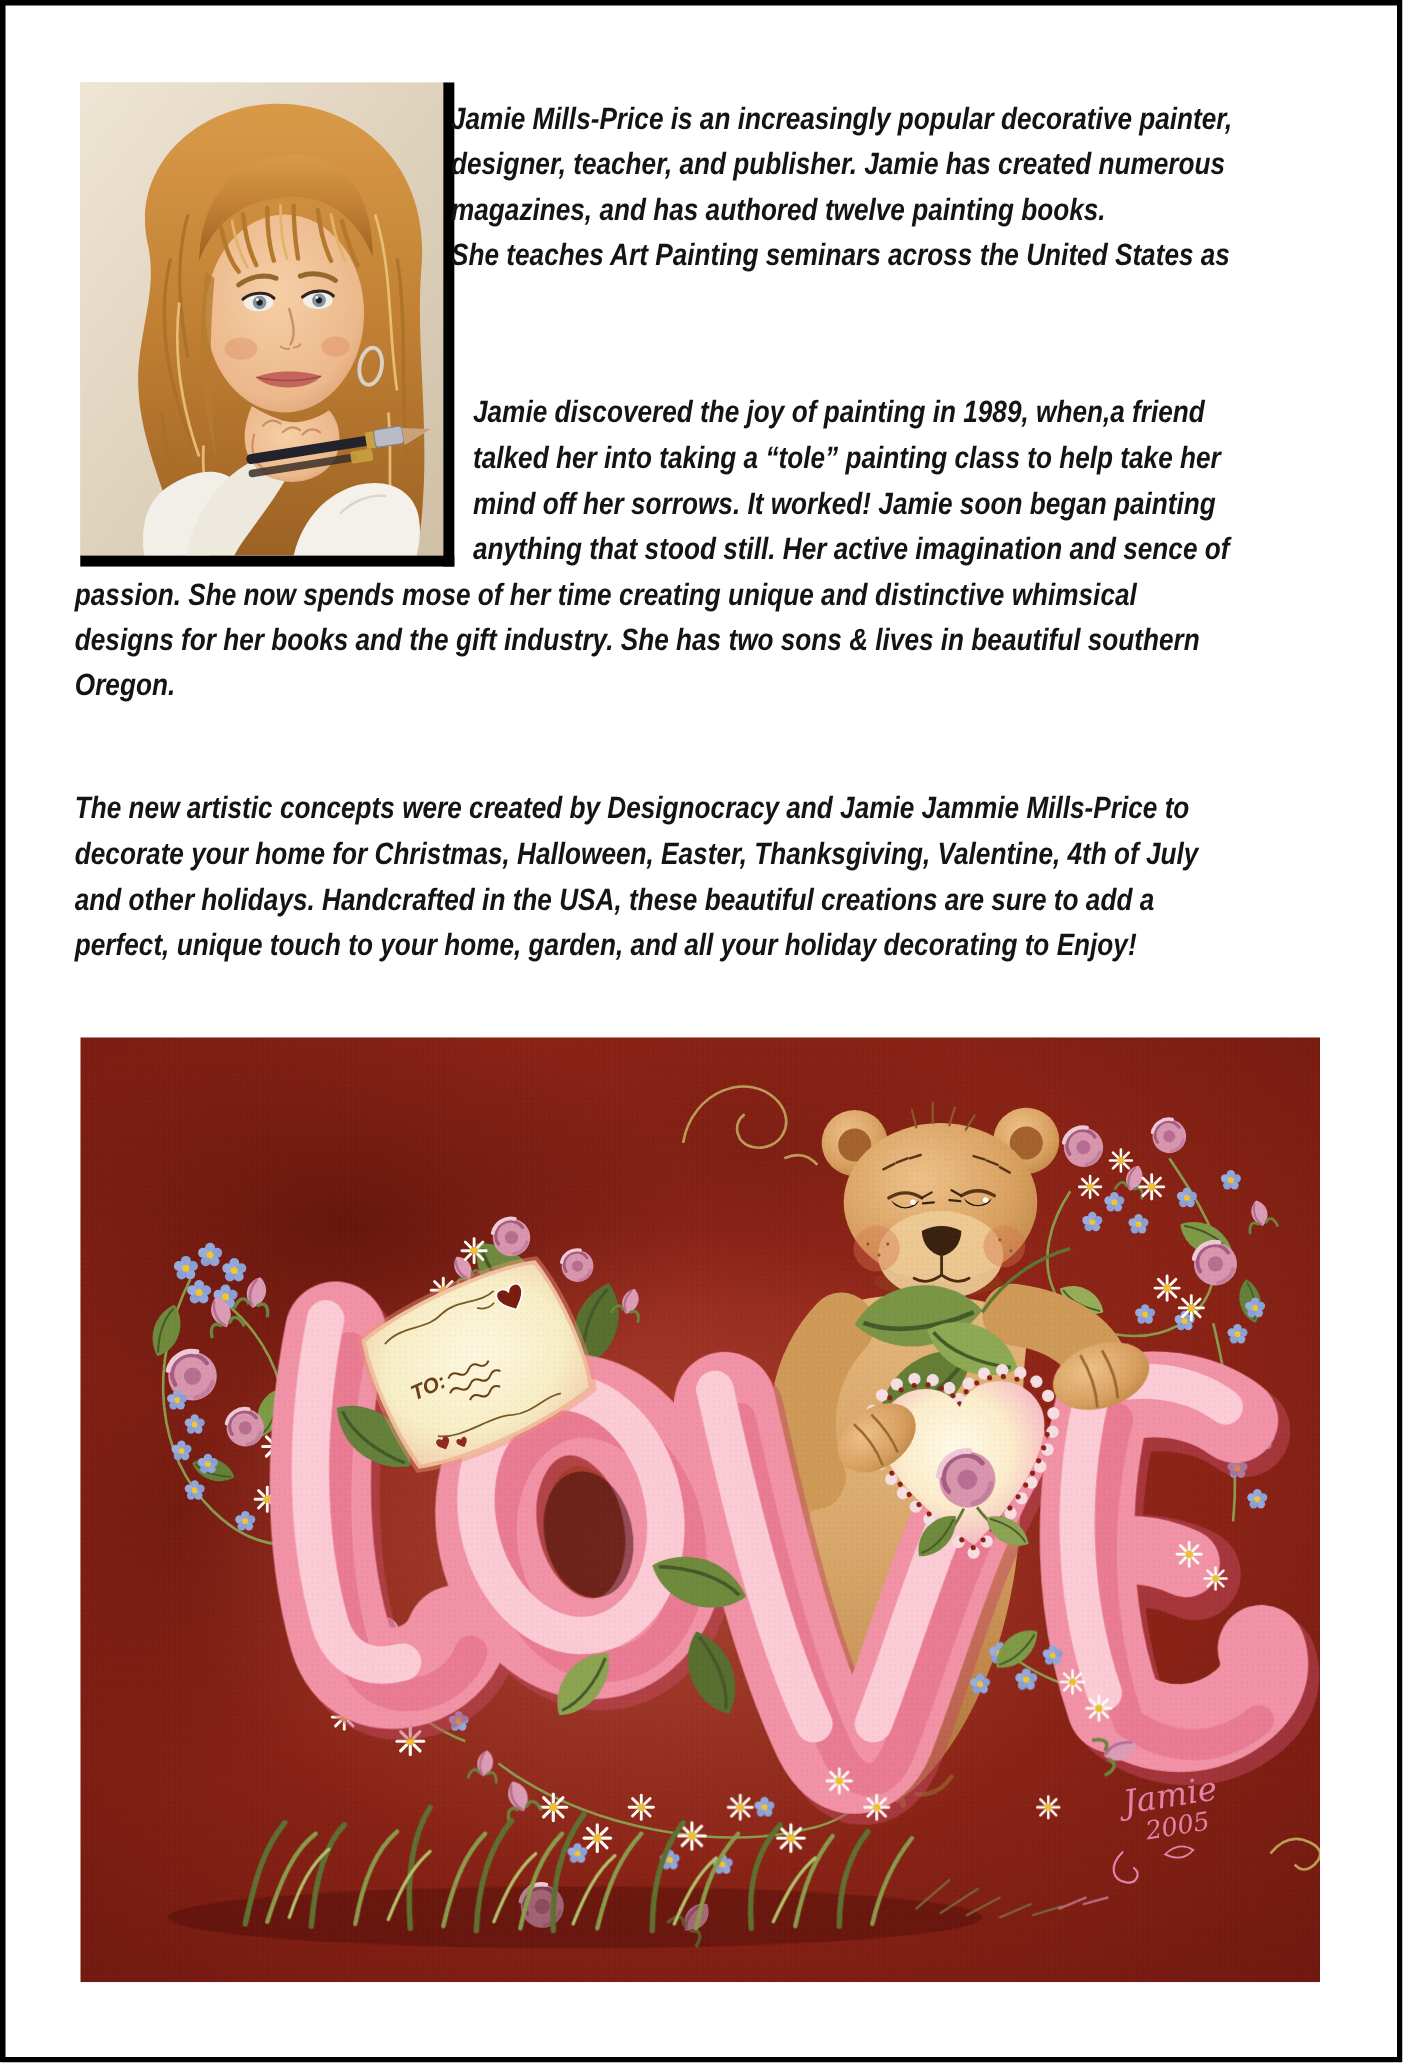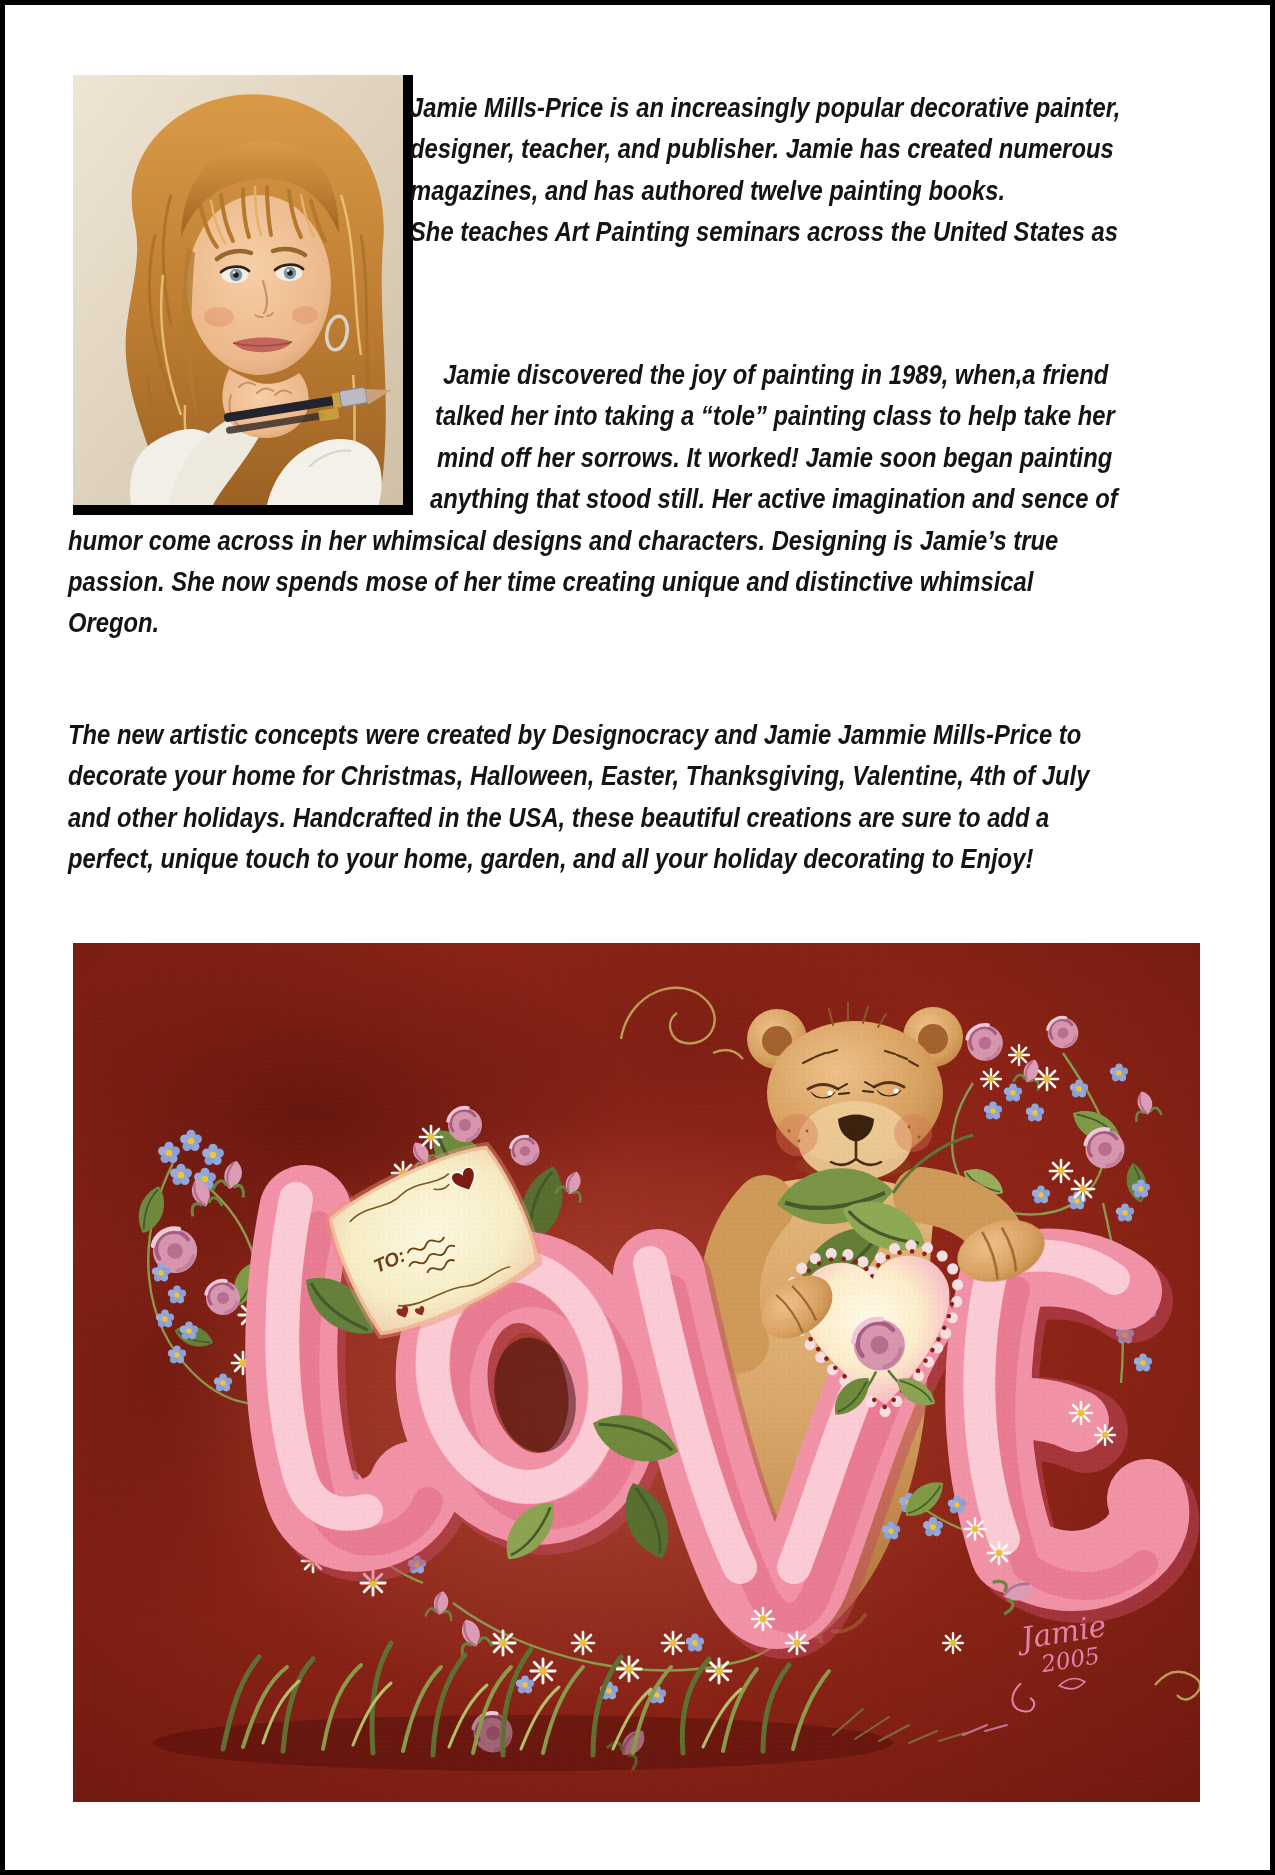--- a/index.html
+++ b/index.html
@@ -5,21 +5,21 @@
   html,body{margin:0;padding:0;background:#fff;}
   .page{position:relative;width:1275px;height:1875px;box-sizing:border-box;
         border:5px solid #000;background:#fff;overflow:hidden;
         font-family:"Liberation Sans",sans-serif;}
   .photo{position:absolute;left:68px;top:70px;width:330px;height:430px;
          border-right:10px solid #000;border-bottom:10px solid #000;background:#ddd2c0;}
   .photo svg{display:block;}
   .para{position:absolute;left:63px;color:#141414;font-weight:bold;font-style:italic;
         font-size:28px;}
   .ln{height:41.4px;line-height:41.4px;white-space:nowrap;}
-  .ln.ind{padding-left:362px;text-align:center;}
+  .ln.ind{padding-left:362px;}
   .t{display:inline-block;white-space:nowrap;transform:scaleX(.85);transform-origin:0 50%;}
   .p1{top:82px;left:405px;}
   .p2{top:349px;}
   .p3{top:709px;}
   .painting{position:absolute;left:68px;top:938px;width:1127px;height:859px;}
   .painting svg{display:block;}
 </style>
 </head>
 <body>
 
@@ -136,22 +136,22 @@
     <div class="ln"><span class="t">designer, teacher, and publisher. Jamie has created numerous</span></div>
     <div class="ln"><span class="t">magazines, and has authored twelve painting books.</span></div>
     <div class="ln"><span class="t">She teaches Art Painting seminars across the United States as</span></div>
   </div>
 
   <div class="para p2">
     <div class="ln ind"><span class="t">Jamie discovered the joy of painting in 1989, when,a friend</span></div>
     <div class="ln ind"><span class="t">talked her into taking a “tole” painting class to help take her</span></div>
     <div class="ln ind"><span class="t">mind off her sorrows. It worked! Jamie soon began painting</span></div>
     <div class="ln ind"><span class="t">anything that stood still. Her active imagination and sence of</span></div>
-    <div class="ln"><span class="t">humor come across in her whimsical designs and characters. Designing is Jamie’s true</span></div>
     <div class="ln"><span class="t">passion. She now spends mose of her time creating unique and distinctive whimsical</span></div>
+    <div class="ln"><span class="t">designs for her books and the gift industry. She has two sons &amp; lives in beautiful southern</span></div>
     <div class="ln"><span class="t">Oregon.</span></div>
   </div>
 
   <div class="para p3">
     <div class="ln"><span class="t">The new artistic concepts were created by Designocracy and Jamie Jammie Mills-Price to</span></div>
     <div class="ln"><span class="t">decorate your home for Christmas, Halloween, Easter, Thanksgiving, Valentine, 4th of July</span></div>
     <div class="ln"><span class="t">and other holidays. Handcrafted in the USA, these beautiful creations are sure to add a</span></div>
     <div class="ln"><span class="t">perfect, unique touch to your home, garden, and all your holiday decorating to Enjoy!</span></div>
   </div>
 

